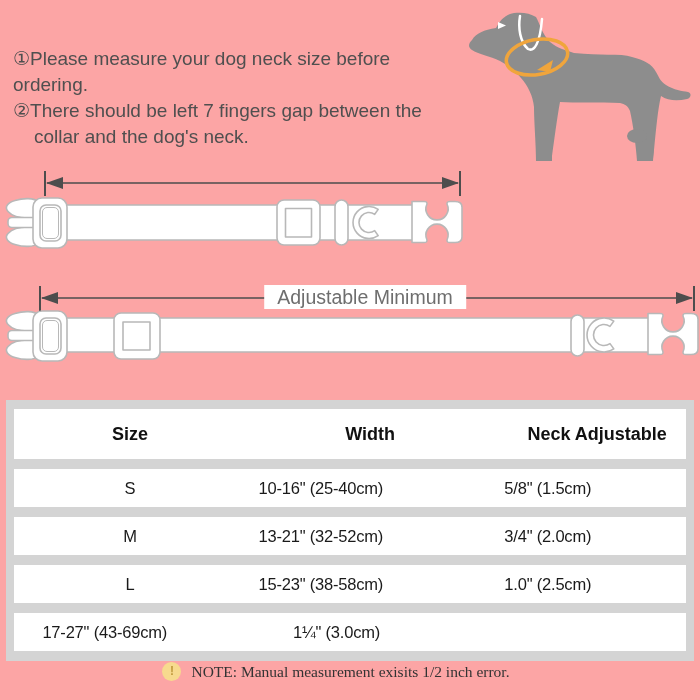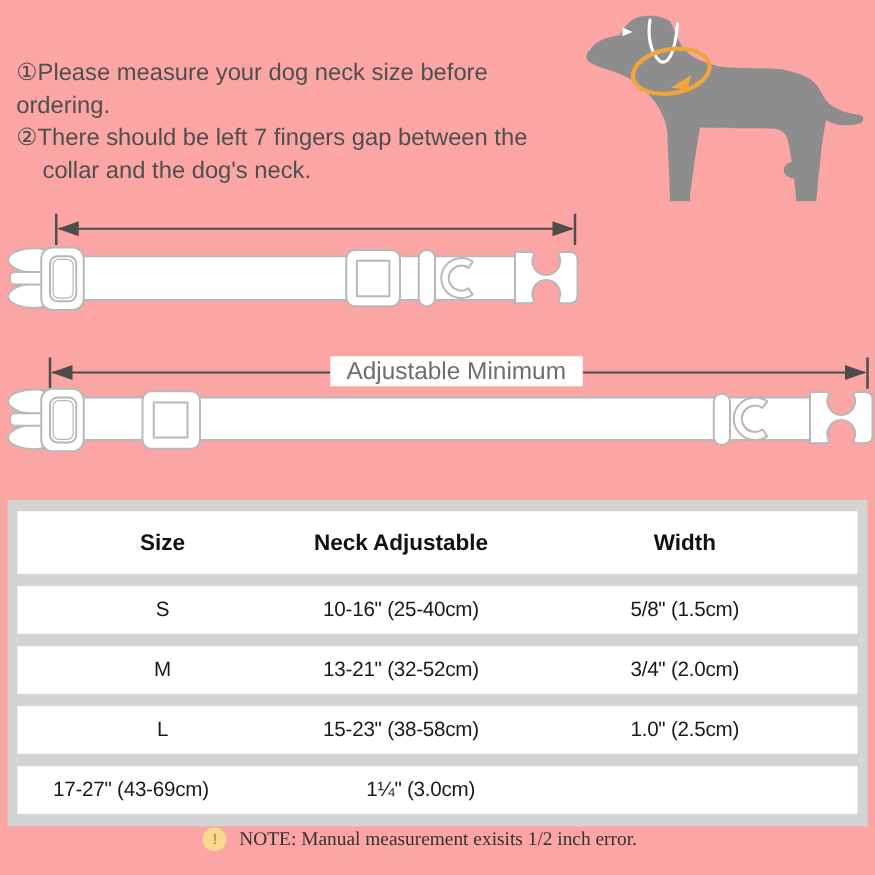--- a/index.html
+++ b/index.html
@@ -126,22 +126,22 @@
       <rect x="123" y="17" width="27" height="28"></rect>
       <rect x="571" y="10" width="13" height="41" rx="6.5"></rect>
       <path d="M613.8,16.1 A17,17 0 1 0 613.8,43.9 L610,38.6 A10.5,10.5 0 1 1 610,21.4 Z"></path>
       <path d="M648,8.5 H660 C662.5,8.5 663,9 663,11 A11.1,11.1 0 1 0 683,11 C683,9 683.5,8.5 686,8.5 H691 Q698,8.5 698,14 V44 Q698,49.5 691,49.5 H686 C683.5,49.5 683,49 683,47 A11.1,11.1 0 1 0 663,47 C663,49 662.5,49.5 660,49.5 H648 Z"></path>
     </g>
   </svg>
 
   <div class="size-table">
     <div class="trow head">
       <div class="cell c1">Size</div>
+      <div class="cell c3">Width</div>
       <div class="cell c2">Neck Adjustable</div>
-      <div class="cell c3">Width</div>
     </div>
     <div class="trow data">
       <div class="cell c1">S</div>
       <div class="cell c2">10-16" (25-40cm)</div>
       <div class="cell c3">5/8" (1.5cm)</div>
     </div>
     <div class="trow data">
       <div class="cell c1">M</div>
       <div class="cell c2">13-21" (32-52cm)</div>
       <div class="cell c3">3/4" (2.0cm)</div>

